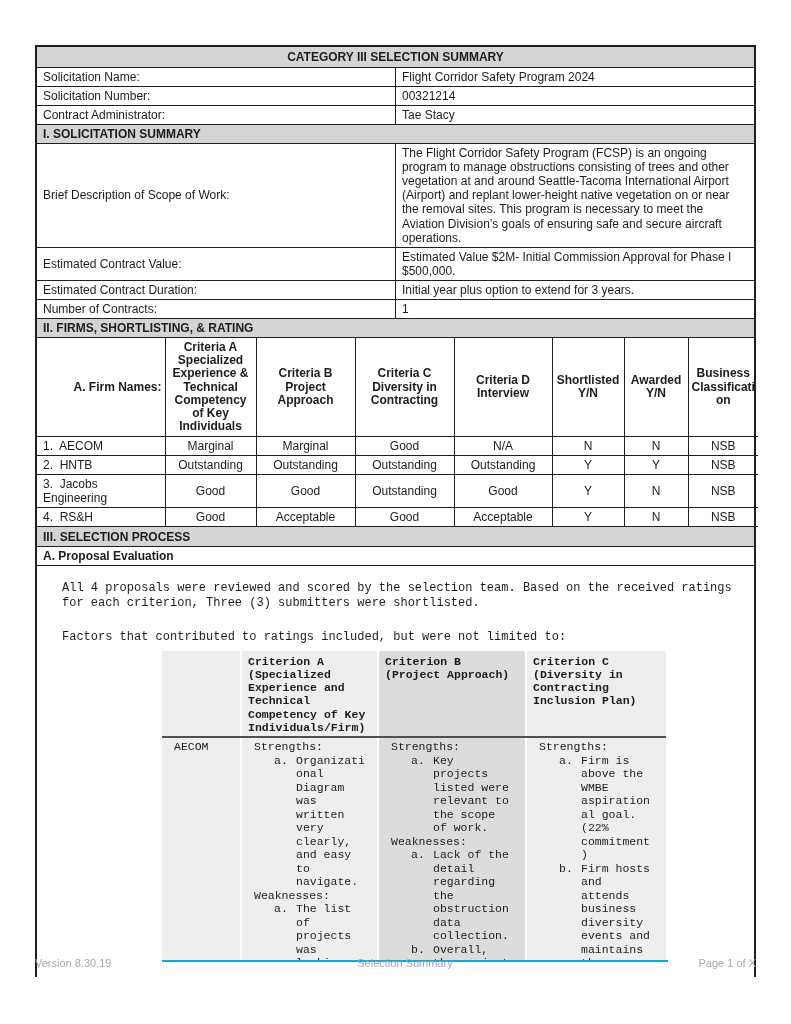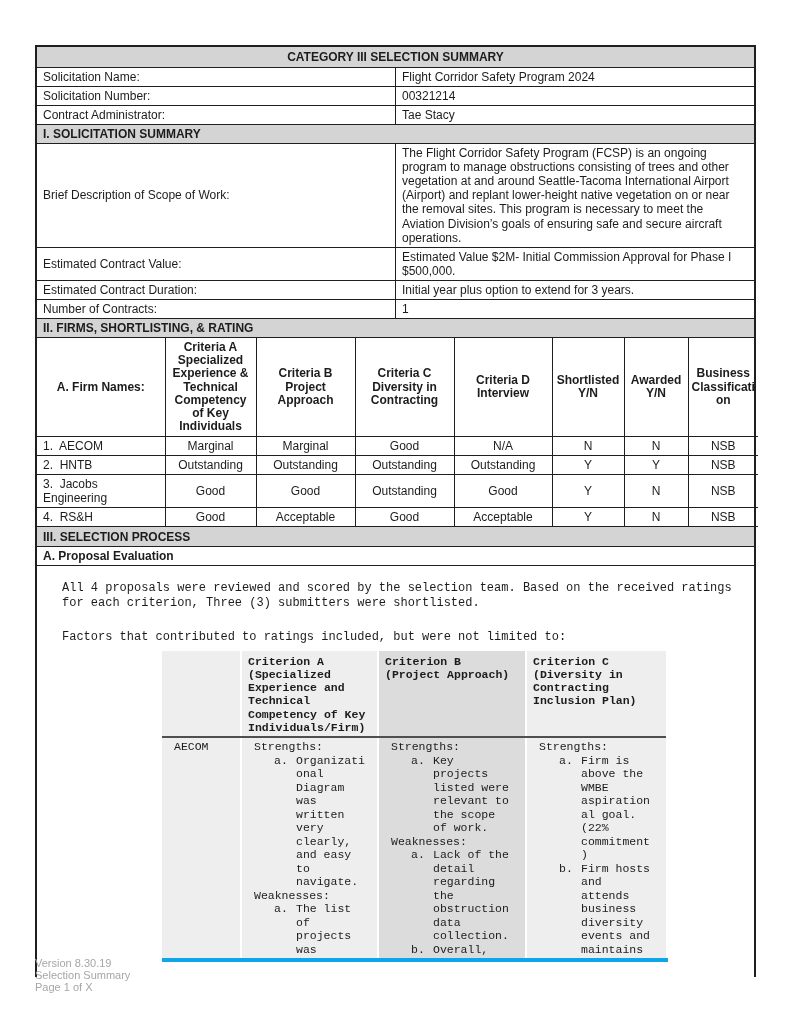--- a/index.html
+++ b/index.html
@@ -17,42 +17,42 @@
   .title-row td{background:#d4d4d4;font-weight:bold;text-align:center;font-size:12.5px;height:20px;margin-left:16px;}
   .sect td{background:#d4d4d4;font-weight:bold;font-size:12.5px;height:19px;text-align:left;}
   .sub td{font-weight:bold;font-size:12.5px;height:19px;background:#fff;}
   .kv .label{width:220px;height:19px;}
   .kv .value{}
   .kv .tall{line-height:14.2px;padding-top:2px;padding-bottom:2px;}
 
   table.firms th{font-weight:bold;text-align:center;line-height:13.2px;padding:3px 3px;overflow-wrap:break-word;}
   table.firms td{text-align:center;height:19px;overflow-wrap:break-word;}
   table.firms td.firm{text-align:left;white-space:pre-wrap;padding-left:6px;}
-  table.firms th.firm{text-align:center;overflow-wrap:normal;margin-left:31px;}
+  table.firms th.firm{text-align:right;overflow-wrap:normal;margin-left:31px;}
 
   .content{background:#fff;min-height:396px;box-sizing:border-box;font-family:Liberation Mono, monospace;}
   .content p{margin:0;padding:0 20px 0 25px;font-size:12px;line-height:15px;}
   .p1{margin-top:15px !important;}
   .p2{margin-top:19px !important;}
 
   .crit-wrap{margin:6px 0 0 125px;width:506px;height:311px;overflow:hidden;
-             border-bottom:4px solid #0ea5e9;box-sizing:border-box;
+             border-bottom:2px solid #0ea5e9;box-sizing:border-box;
              display:grid;grid-template-columns:78px 135px 146px 139px;column-gap:2px;grid-auto-rows:min-content;}
   .c-light{background:#eeeeee;}
   .c-dark{background:#dcdcdc;}
   .crit-h{font-weight:bold;font-size:11.5px;line-height:13.2px;padding:4px 6px 2px 6px;white-space:pre-line;overflow-wrap:break-word;}
   .crit-sep{grid-column:1 / -1;height:2px;background:#4f4f4f;}
   .crit-cell{font-size:11.5px;line-height:13.5px;padding:2px 12px;overflow-wrap:break-word;}
   .crit-label{padding:0;}
   ol.crit-list{margin:0;padding:0;list-style:none;counter-reset:li;}
   ol.crit-list li{position:relative;padding-left:42px;counter-increment:li;}
   ol.crit-list li::before{content:counter(li,lower-alpha) ".";position:absolute;left:20px;}
 
   .footer{position:absolute;left:35px;top:957px;width:721px;display:flex;justify-content:space-between;
-          color:#a6a6a6;font-size:11px;flex-direction:column;}
+          color:#a6a6a6;font-size:11px;}
 </style>
 </head>
 <body>
 
 <div class="page">
   <div class="doc">
 
     <table class="t kv">
       <tbody>
           <tr class="title-row">

